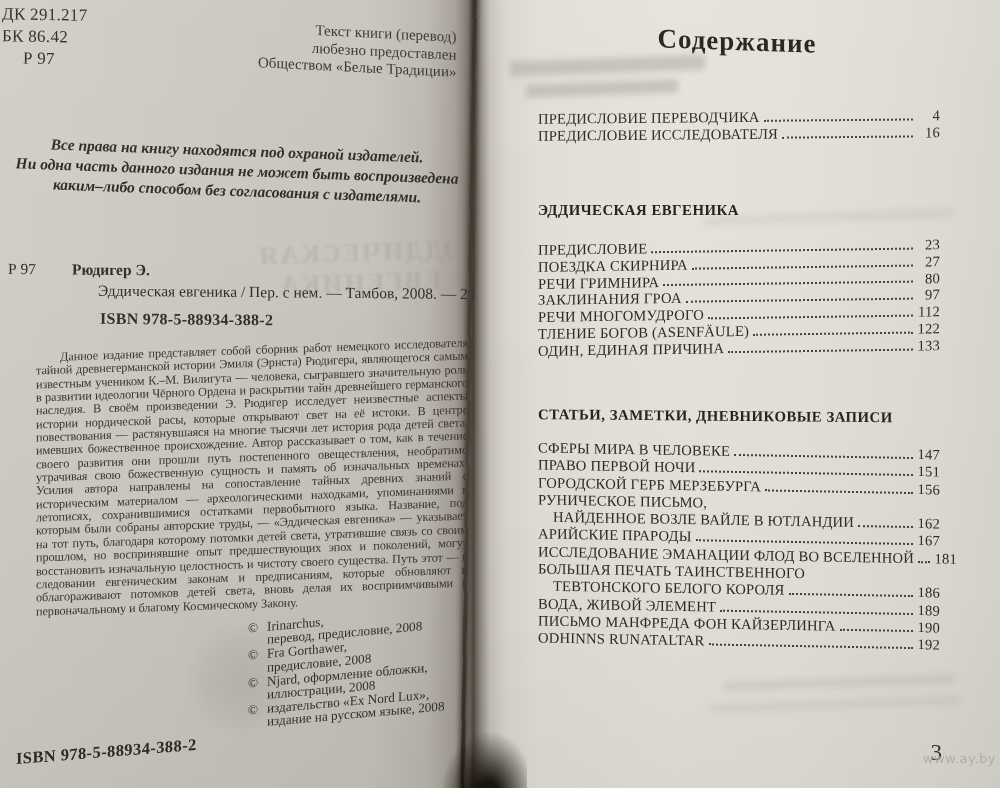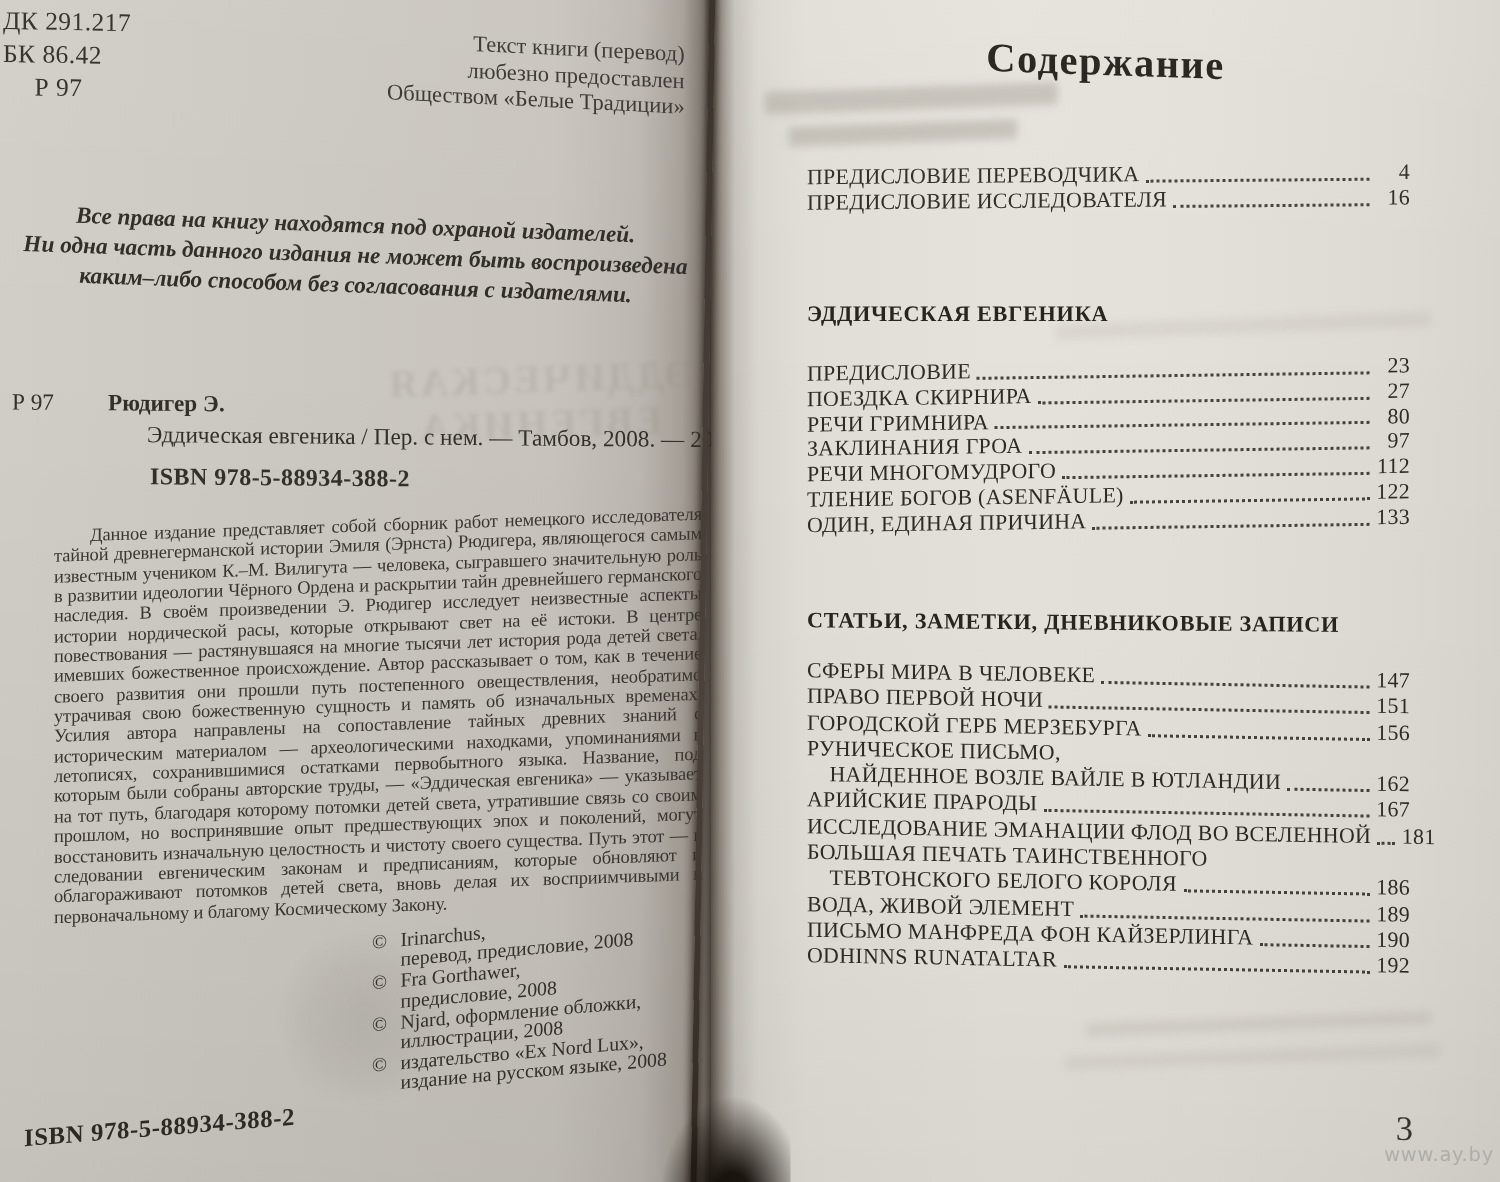--- a/index.html
+++ b/index.html
@@ -84,21 +84,21 @@
   .sh1{top:202px;}
   .sh2{top:408px;transform:skewY(.5deg);}
 
   .toc-row{display:flex;align-items:flex-end;}
   .toc-text{white-space:nowrap;}
   .toc-dots{flex:1;border-bottom:2px dotted #45413b;margin:0 3px 3px 4px;min-width:12px;}
   .toc-page{min-width:24px;text-align:right;white-space:nowrap;}
   .toc-row.indented .toc-text{padding-left:15px;}
 
   .page-number{position:absolute;right:58px;top:740px;font-size:23px;color:#3a362f;}
-  .watermark{position:absolute;right:4px;bottom:10px;font-family:"DejaVu Sans","Liberation Sans",sans-serif;
+  .watermark{position:absolute;right:4px;bottom:22px;font-family:"DejaVu Sans","Liberation Sans",sans-serif;
     font-size:13px;color:rgba(172,172,168,.95);letter-spacing:.5px;}
 </style>
 </head>
 <body>
 
 <div class="photo">
 
   <div class="page page-left">
 
     <div class="ghost-title">

